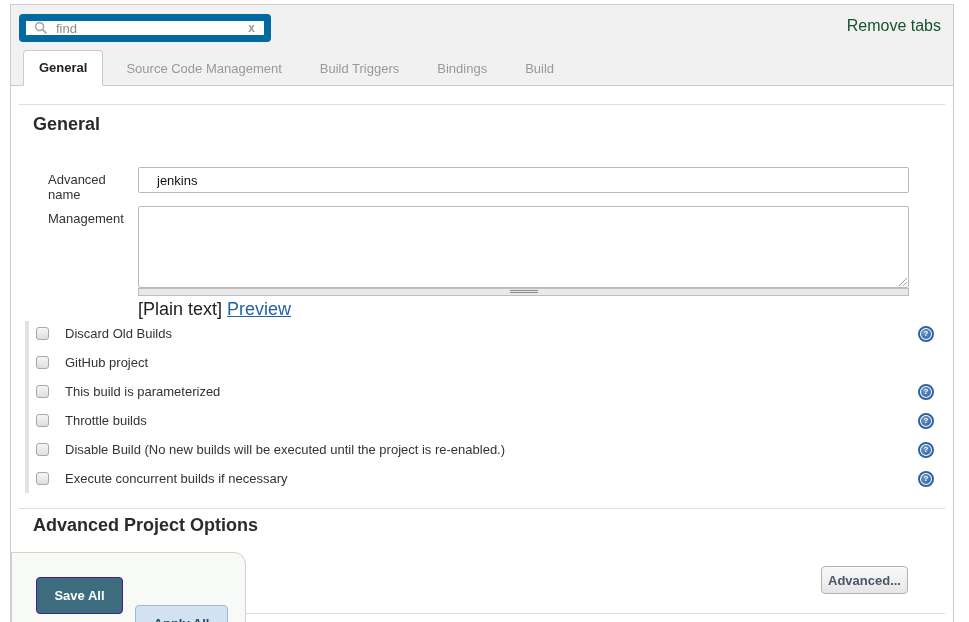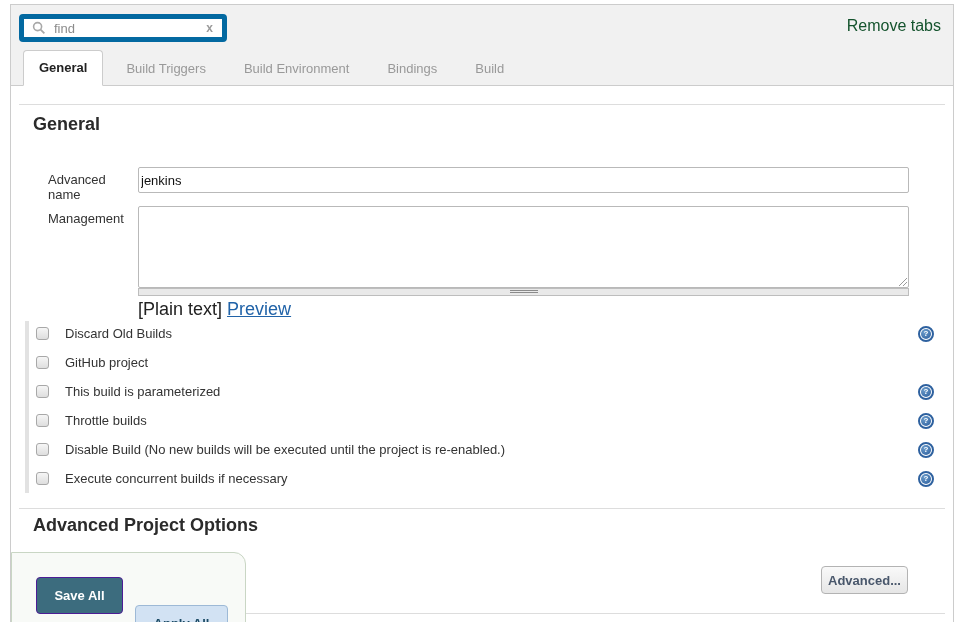--- a/index.html
+++ b/index.html
@@ -3,41 +3,41 @@
 <meta charset="utf-8">
 <style>
   html,body{margin:0;padding:0;background:#fff;}
   body{width:969px;height:622px;position:relative;overflow:hidden;
        font-family:"Liberation Sans","DejaVu Sans",sans-serif;color:#333;}
   .container{position:absolute;left:10px;top:4px;width:944px;height:618px;
              border:1px solid var(--border,#ccc);border-bottom:none;background:#fff;box-sizing:border-box;}
   
   .header{position:absolute;left:0;top:0;right:0;height:81px;
           background:var(--header-bg,#f1f1f1);border-bottom:1px solid var(--border,#ccc);box-sizing:border-box;}
-  .search-box{position:absolute;left:8px;top:9px;width:208px;height:28px;background:#fff;
-              border:5px solid #0369a1;border-radius:4px;box-sizing:border-box;display:flex;align-items:center;}
+  .search-box{position:absolute;left:8px;top:9px;width:252px;height:28px;background:#fff;
+              border:7px solid #0369a1;border-radius:4px;box-sizing:border-box;display:flex;align-items:center;}
   .search-box svg{margin:0 6px 0 8px;flex:0 0 auto;}
   .search-text{flex:1;font-size:13px;color:#8c8c8c;border:none;background:transparent;outline:none;
                font-family:inherit;min-width:0;}
   .search-clear{color:#9a9a9a;font-size:12px;font-weight:bold;padding:0 9px 0 4px;cursor:pointer;}
   .remove-tabs{position:absolute;right:12px;top:12px;font-size:16px;color:#14532d;}
   
   .tabbar{position:absolute;left:12px;right:0;bottom:-1px;height:36px;display:flex;align-items:flex-end;}
   .tab{font-size:13px;color:var(--tab-inactive-text,#999);padding:9px 15px 10px 15px;cursor:pointer;
        white-space:nowrap;margin-right:8px;}
   .tab.active{background:#fff;color:#222;font-weight:bold;
               border:1px solid var(--border,#ccc);border-bottom:1px solid #fff;
               border-radius:4px 4px 0 0;}
   
   .divider{position:absolute;left:8px;right:8px;height:1px;background:var(--divider,#ddd);}
   .section-title{position:absolute;left:22px;font-size:18px;font-weight:bold;color:var(--heading-text,#2b2b2b);}
   .form-label{position:absolute;left:37px;width:92px;font-size:13px;color:#333;}
   .text-input{position:absolute;left:127px;width:771px;height:26px;box-sizing:border-box;
               border:1px solid #b9b9b9;border-radius:2px;font-size:13px;color:#111;
-              padding:0 2px;font-family:inherit;background:#fff;outline:none;}
+              padding:0 18px;font-family:inherit;background:#fff;outline:none;}
   .desc-area{position:absolute;left:127px;top:201px;width:771px;height:82px;box-sizing:border-box;
              border:1px solid #b9b9b9;border-radius:2px;background:#fff;resize:none;outline:none;
              font-family:inherit;font-size:13px;padding:4px 6px;}
   .corner-grip{position:absolute;left:886px;top:271px;width:10px;height:10px;
                background:repeating-linear-gradient(135deg,transparent 0 2px,#9a9a9a 2px 3px);
                clip-path:polygon(100% 0,100% 100%,0 100%);}
   .drag-bar{position:absolute;left:127px;top:283px;width:771px;height:8px;box-sizing:border-box;
             background:#e9e9e9;border:1px solid #bdbdbd;cursor:row-resize;}
   .drag-grip{position:absolute;left:50%;top:1px;width:28px;height:4px;margin-left:-14px;
              background:linear-gradient(#8a8a8a 0 1px,transparent 1px 2px,#8a8a8a 2px 3px,transparent 3px);}
@@ -81,22 +81,22 @@
       <svg width="14" height="14" viewBox="0 0 14 14">
         <circle cx="5.6" cy="5.6" r="4" fill="none" stroke="#a8a8a8" stroke-width="1.6"></circle>
         <line x1="8.6" y1="8.6" x2="12.4" y2="12.4" stroke="#a8a8a8" stroke-width="1.8"></line>
       </svg>
       <input class="search-text" type="text" value="find" style="">
       <span class="search-clear">x</span>
     </div>
     <span class="remove-tabs">Remove tabs</span>
     <div class="tabbar">
       <div class="tab active">General</div>
+        <div class="tab">Source Code Management</div>
         <div class="tab">Build Triggers</div>
-        <div class="tab">Build Environment</div>
         <div class="tab">Bindings</div>
         <div class="tab">Build</div>
     </div>
   </div>
 
   <div class="divider" style="top:99px"></div>
 
   <div class="section-title" style="top:109px">General</div>
 
   <div class="form-label" style="top:167px">Advanced name</div>

